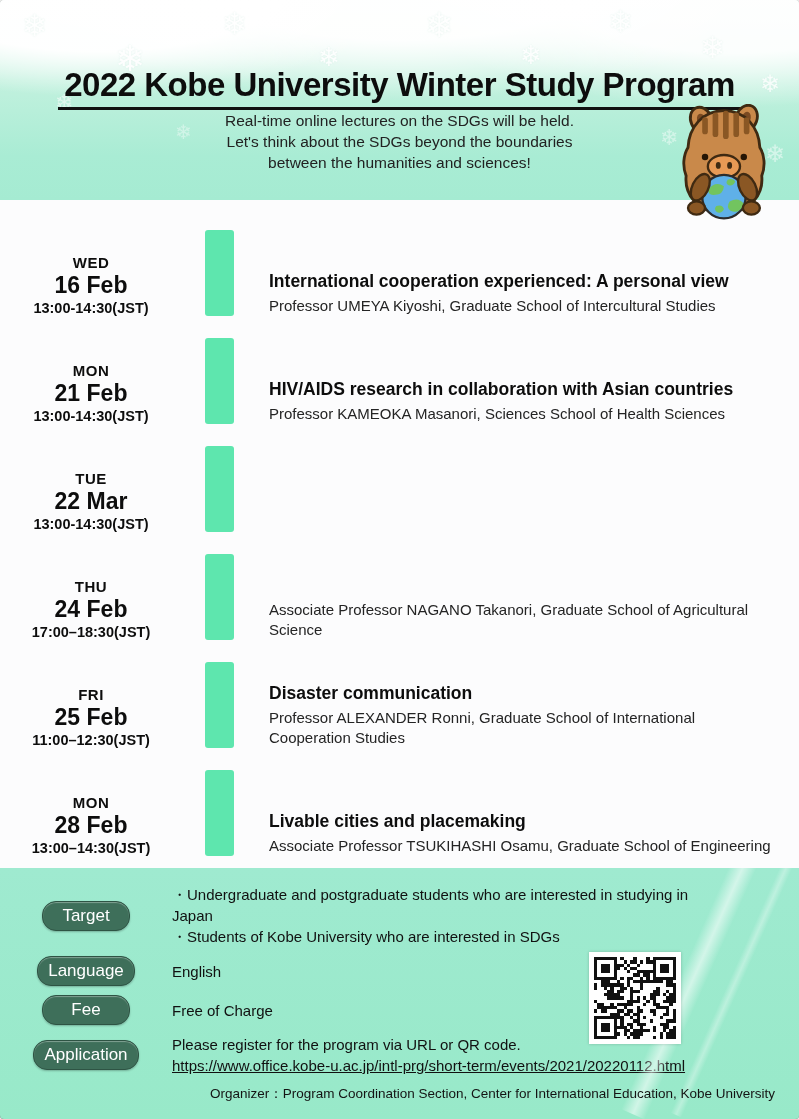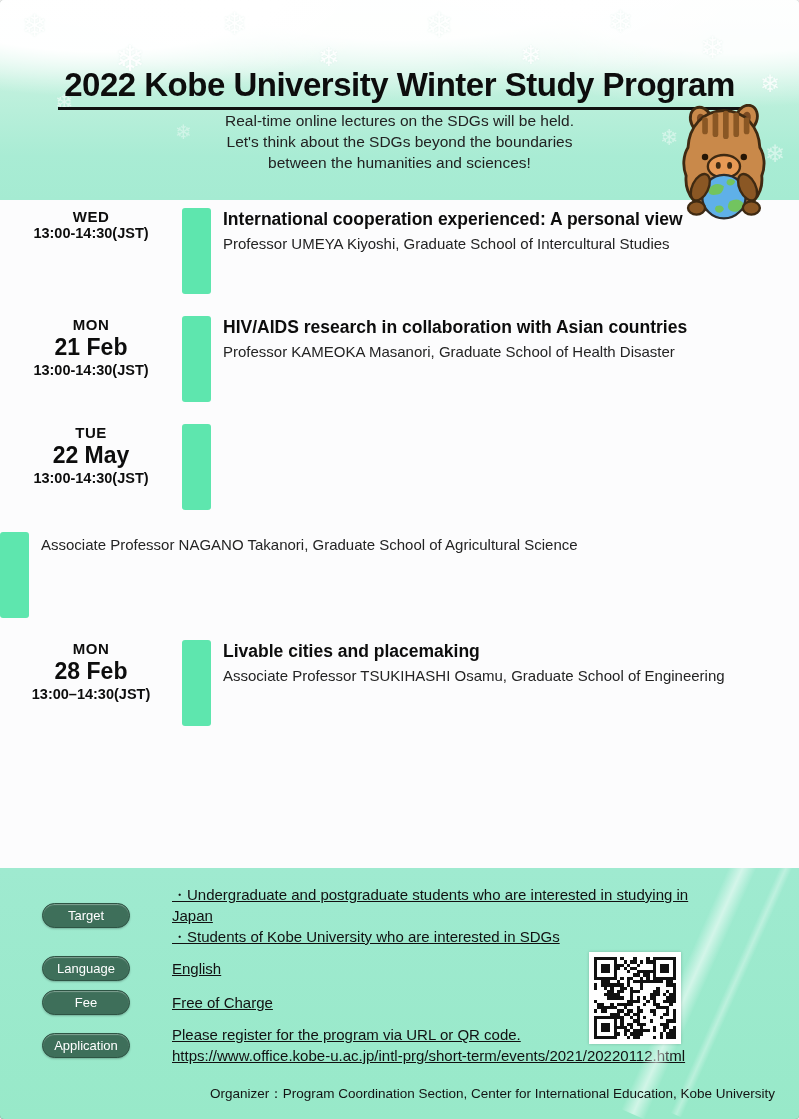--- a/index.html
+++ b/index.html
@@ -16,41 +16,41 @@
   .flake{position:absolute;color:#ffffff;text-shadow:0 0 2px rgba(200,230,220,.6);z-index:1;pointer-events:none;}
   .flake::before{content:"❄";}
   .title-wrap{position:relative;z-index:2;text-align:center;padding-top:66px;}
   .title{display:inline-block;margin:0;font-size:33px;font-weight:800;color:#0d0d0d;letter-spacing:-.5px;
     border-bottom:3px solid #111;padding:0 6px 3px 6px;}
   .subtitle{position:relative;z-index:2;text-align:center;font-size:15.5px;line-height:21px;color:#222;}
   
   .mascot{position:absolute;right:24px;top:104px;width:104px;height:120px;z-index:5;}
   
   .schedule{position:relative;height:668px;background:#fcfcfd;padding-top:8px;box-sizing:border-box;}
-  .event-row{display:flex;align-items:flex-start;height:108px;}
+  .event-row{display:flex;align-items:flex-end;height:108px;gap:23px;}
   .date-col{width:182px;flex:0 0 182px;text-align:center;color:#0d0d0d;}
   .day{font-size:15px;font-weight:800;letter-spacing:.5px;}
   .date{font-size:23px;font-weight:800;margin:1px 0;}
   .time{font-size:14.5px;font-weight:800;}
   .bar{flex:0 0 29px;height:86px;background:#5ee6ae;border-radius:3px;}
   .event-body{flex:1;padding:0 22px 0 12px;}
   .event-title{font-size:17.5px;font-weight:800;color:#0d0d0d;line-height:23px;}
   .event-speaker{font-size:15px;color:#242424;line-height:20px;margin-top:3px;}
   
   .footer{position:relative;height:251px;background:linear-gradient(180deg,#9fead0 0%,#98e9c9 100%);overflow:hidden;}
   .glare{position:absolute;background:linear-gradient(90deg,rgba(255,255,255,0),rgba(255,255,255,.55),rgba(255,255,255,0));pointer-events:none;}
   .glare.g1{width:26px;height:320px;right:88px;top:-60px;transform:rotate(24deg);}
   .glare.g2{width:12px;height:300px;right:56px;top:-40px;transform:rotate(24deg);opacity:.6;}
   .info{padding-top:16px;}
   .info-row{display:flex;align-items:center;margin-bottom:9px;}
   .pill-col{flex:0 0 172px;display:flex;justify-content:center;}
   .pill{min-width:88px;box-sizing:border-box;padding:4px 10px;background:#3e6f5a;border:1px solid #2e5444;
-    border-radius:14px;color:#fff;font-size:13px;text-align:center;
+    border-radius:14px;color:#fff;font-size:17px;text-align:center;
     box-shadow:inset 0 1px 1px rgba(255,255,255,.35), 0 1px 2px rgba(0,0,0,.25);}
-  .info-text{flex:1;font-size:15px;color:#111;line-height:21px;padding-right:82px;text-decoration:underline;}
+  .info-text{flex:1;font-size:15px;color:#111;line-height:21px;padding-right:82px;}
   .info-text .line{display:block;}
   .url{color:#111;text-decoration:underline;font-size:15px;word-break:break-all;}
   .qr{position:absolute;top:84px;right:118px;width:92px;height:92px;background:#fff;padding:5px;box-sizing:border-box;box-shadow:0 0 3px rgba(0,0,0,.2);}
   .qr svg{width:100%;height:100%;display:block;}
   .organizer{position:absolute;bottom:16px;left:16px;right:24px;text-align:right;font-size:13.5px;color:#141414;}
 </style>
 </head>
 <body>
 
 <div class="poster">
@@ -115,58 +115,76 @@
       <ellipse cx="27" cy="110" rx="9" ry="7" fill="#8a5724" stroke="#3f2a12" stroke-width="2.5"></ellipse>
       <ellipse cx="85" cy="110" rx="9" ry="7" fill="#8a5724" stroke="#3f2a12" stroke-width="2.5"></ellipse>
     </svg>
   </div>
 
   <div class="schedule">
 
     <div class="event-row">
       <div class="date-col">
         <div class="day">WED</div>
+        <div class="date">16 Feb</div>
         <div class="time">13:00-14:30(JST)</div>
       </div>
       <div class="bar"></div>
       <div class="event-body">
         <div class="event-title">International cooperation experienced: A personal view</div>
         <div class="event-speaker">Professor UMEYA Kiyoshi, Graduate School of Intercultural Studies</div>
       </div>
     </div>
 
     <div class="event-row">
       <div class="date-col">
         <div class="day">MON</div>
         <div class="date">21 Feb</div>
         <div class="time">13:00-14:30(JST)</div>
       </div>
       <div class="bar"></div>
       <div class="event-body">
         <div class="event-title">HIV/AIDS research in collaboration with Asian countries</div>
-        <div class="event-speaker">Professor KAMEOKA Masanori, Graduate School of Health Disaster</div>
+        <div class="event-speaker">Professor KAMEOKA Masanori, Sciences School of Health Sciences</div>
       </div>
     </div>
 
     <div class="event-row">
       <div class="date-col">
         <div class="day">TUE</div>
-        <div class="date">22 May</div>
+        <div class="date">22 Mar</div>
         <div class="time">13:00-14:30(JST)</div>
       </div>
       <div class="bar"></div>
     </div>
 
     <div class="event-row">
+      <div class="date-col">
+        <div class="day">THU</div>
+        <div class="date">24 Feb</div>
+        <div class="time">17:00–18:30(JST)</div>
+      </div>
       <div class="bar"></div>
       <div class="event-body">
         <div class="event-speaker">Associate Professor NAGANO Takanori, Graduate School of Agricultural Science</div>
       </div>
     </div>
 
+    <div class="event-row">
+      <div class="date-col">
+        <div class="day">FRI</div>
+        <div class="date">25 Feb</div>
+        <div class="time">11:00–12:30(JST)</div>
+      </div>
+      <div class="bar"></div>
+      <div class="event-body">
+        <div class="event-title">Disaster communication</div>
+        <div class="event-speaker">Professor ALEXANDER Ronni, Graduate School of International Cooperation Studies</div>
+      </div>
+    </div>
 
     <div class="event-row">
       <div class="date-col">
         <div class="day">MON</div>
         <div class="date">28 Feb</div>
         <div class="time">13:00–14:30(JST)</div>
       </div>
       <div class="bar"></div>
       <div class="event-body">
         <div class="event-title">Livable cities and placemaking</div>

